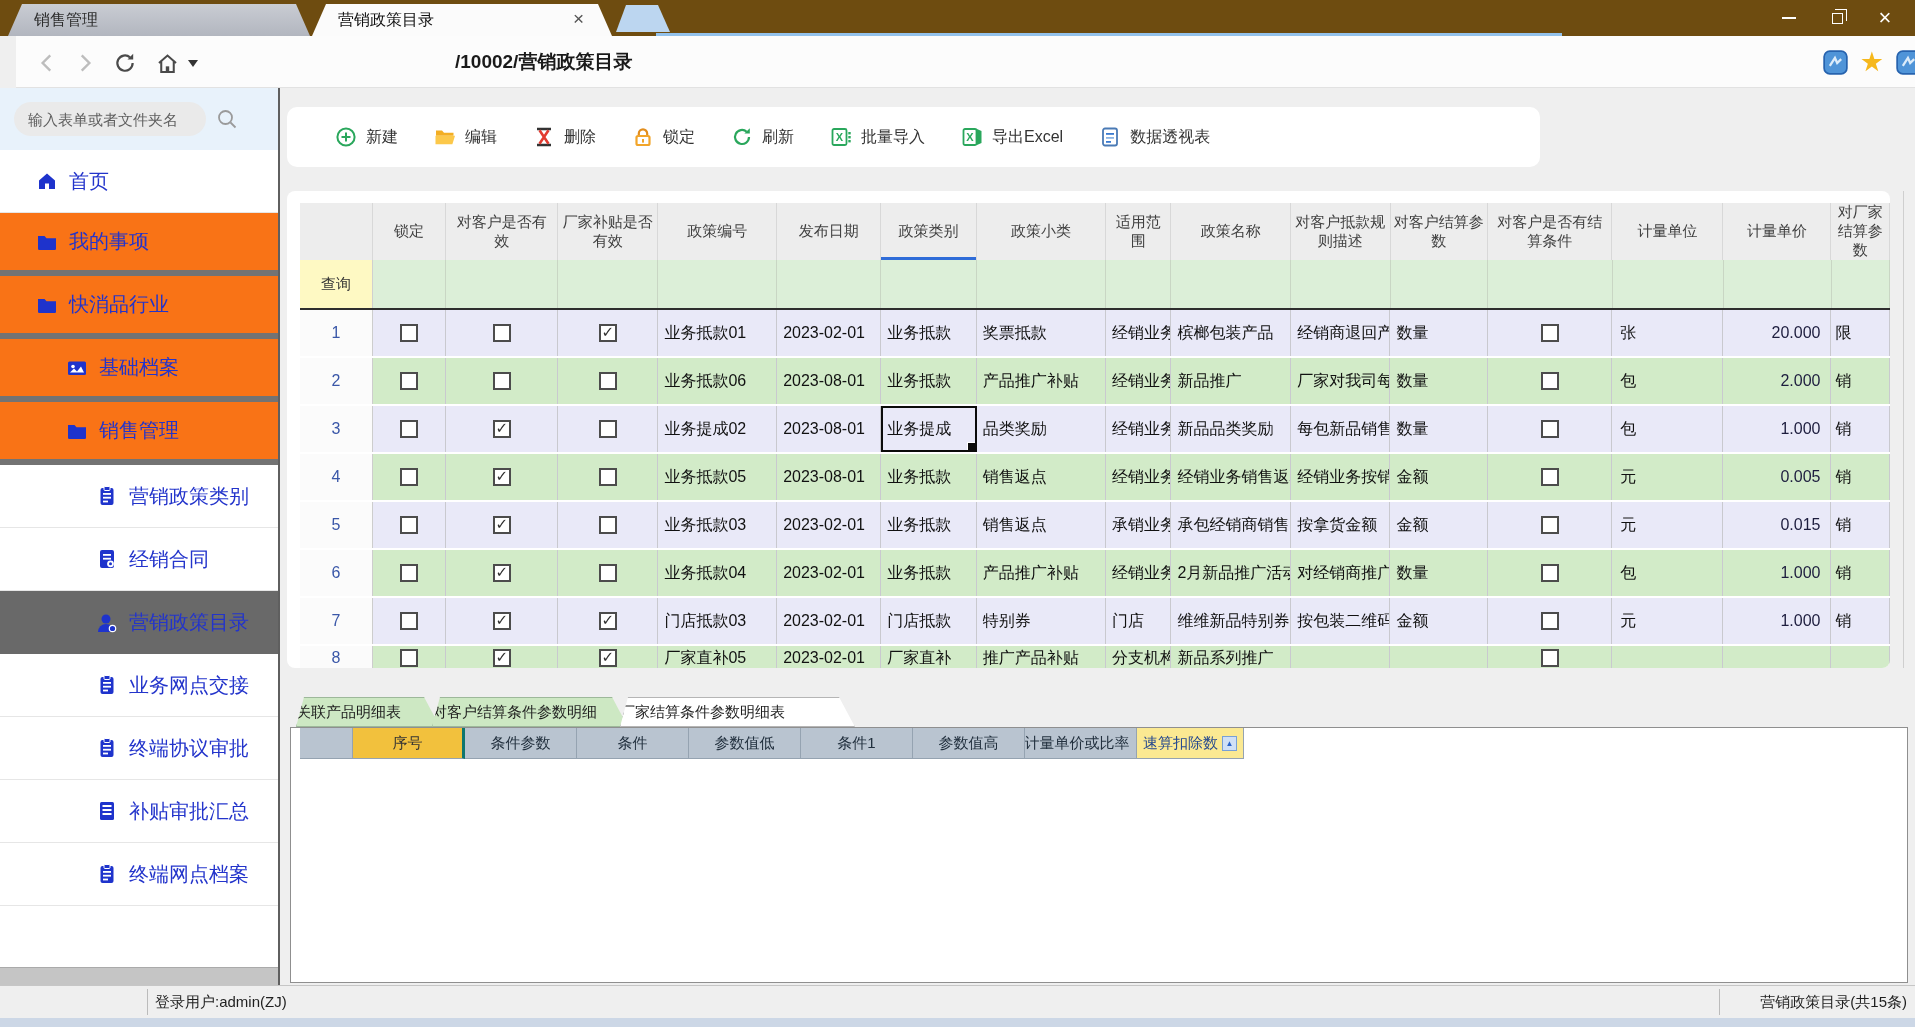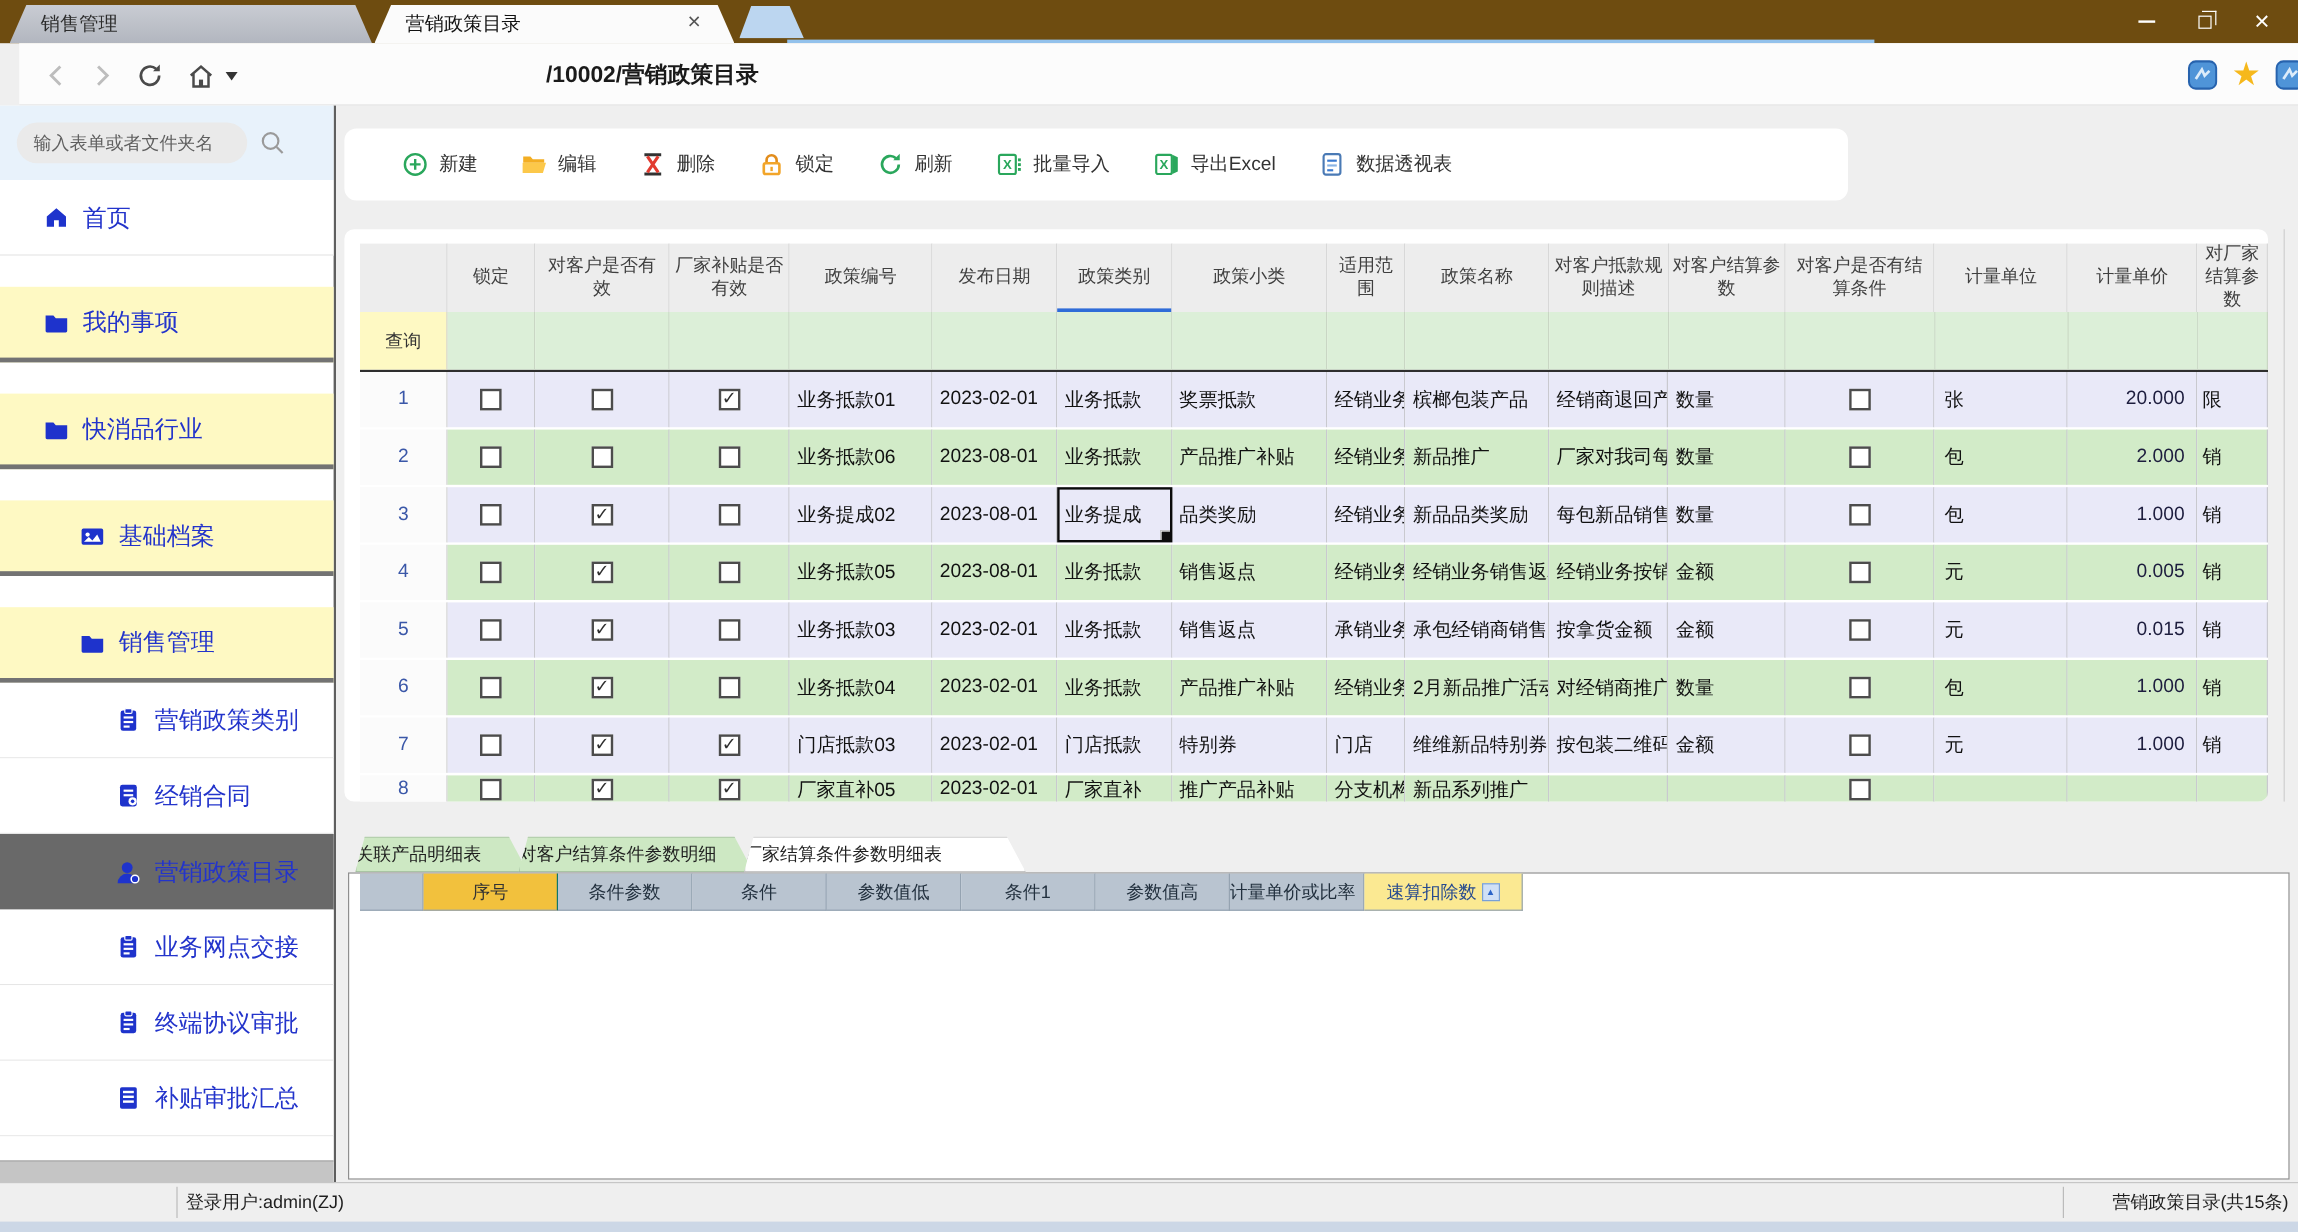--- a/index.html
+++ b/index.html
@@ -33,21 +33,21 @@
   .star { color:#f6b81c; font-size:27px; line-height:27px; }
 
   
   .sidebar { position:absolute; left:0; top:88px; width:280px; height:897px; background:#fff; border-right:2px solid #5f5f5f; }
   .searcharea { position:absolute; left:0; top:0; width:278px; height:62px; background:#e8f2fb; }
   .searchinput { position:absolute; left:14px; top:14px; width:192px; height:34px; border:none; border-radius:17px; background:#eaeaea; padding:0 14px; font-size:15px; color:#444; font-family:inherit; }
   .searchinput::placeholder { color:#5f5f5f; }
   .magicon { position:absolute; left:216px; top:20px; }
   .menu { position:absolute; left:0; top:62px; width:278px; }
   .mitem { height:63px; display:flex; align-items:center; gap:11px; font-size:20px; color:#2334cb; background:#fff; border-bottom:1px solid #e6e6e6; }
-  .mitem.gray { background:#fef9c3; border-bottom:4px solid #737373;margin-top:26px; }
+  .mitem.gray { background:#f97316; border-bottom:6px solid #737373; }
   .mitem.selected { background:#696969; border-bottom:none; }
   .mitem.lv1 { padding-left:36px; }
   .mitem.lv2 { padding-left:66px; }
   .mitem.lv3 { padding-left:96px; }
   .mitem svg { flex:0 0 auto; }
   .sidescroll { position:absolute; left:0; bottom:0; width:278px; height:18px; background:#c5c5c5; border-top:1px solid #aaa; }
 
   
   .main { position:absolute; left:280px; top:88px; width:1635px; height:897px; }
   .toolbarpanel { position:absolute; left:7px; top:19px; width:1253px; height:60px; background:#fff; border-radius:10px; display:flex; align-items:center; padding-left:48px; gap:36px; }
@@ -76,21 +76,21 @@
   .vscrollline { position:absolute; left:1623px; top:103px; width:1px; height:477px; background:#cfcfcf; }
 
   
   .btabs { position:absolute; left:16px; top:609px; height:30px; display:flex; }
   .btab { height:30px; display:flex; align-items:center; justify-content:flex-start; font-size:15px; color:#1e1e1e; margin-right:-8px;
           clip-path:polygon(8px 0, calc(100% - 16px) 0, 100% 100%, 0 100%); background:#cde8c3; box-shadow:inset 0 0 0 1px #9db89a; }
   .btab.active { background:#ffffff; box-shadow:inset 0 0 0 1px #b5b5b5; z-index:3; }
   .detailpanel { position:absolute; left:10px; top:639px; width:1618px; height:256px; background:#fff; border:1px solid #8f8f8f; }
   .gridhead { position:absolute; left:9px; top:0; display:flex; }
   .gh { height:31px; display:flex; align-items:center; justify-content:center; font-size:15px; color:#22303e; background:#b9c4d0; border-right:1px solid #95a3b1; border-bottom:1px solid #95a3b1; overflow:hidden; white-space:nowrap; }
-  .gh.seq { background:#f2c13d; border-right:1px solid #0f766e; color:#333; }
+  .gh.seq { background:#f2c13d; border-right:3px solid #0f766e; color:#333; }
   .gh.clipleft { text-indent:-7px; }
   .gh.sortcol { background:#fbe992; color:#274a8f; }
   .sortbox { width:15px; height:15px; margin-left:4px; background:#d0e0f6; border:1px solid #78a0d6; display:flex; align-items:center; justify-content:center; font-size:8px; color:#2a63c8; text-indent:0; }
 
   
   .statusbar { position:absolute; left:0; top:985px; width:1915px; height:33px; background:#efefef; border-top:1px solid #c6c6c6; font-size:15px; color:#1f1f1f; }
   .statusleft { position:absolute; left:155px; top:0; height:32px; display:flex; align-items:center; }
   .statusright { position:absolute; right:8px; top:0; height:32px; display:flex; align-items:center; }
   .sdiv1 { position:absolute; left:147px; top:3px; width:1px; height:26px; background:#bbb; }
   .sdiv2 { position:absolute; left:1719px; top:3px; width:1px; height:26px; background:#bbb; }
@@ -652,21 +652,21 @@
           </div>
           <div class="gh" style="width: 112px;">
             <span>条件1</span>
           </div>
           <div class="gh" style="width: 112px;">
             <span>参数值高</span>
           </div>
           <div class="gh clipleft" style="width: 112px;">
             <span>计量单价或比率</span>
           </div>
-          <div class="gh sortcol" style="width: 132px;">
+          <div class="gh sortcol" style="width: 107px;">
             <span>速算扣除数</span>
             <span class="sortbox">▲</span>
           </div>
         </div>
     </div>
   </div>
 
   <div class="statusbar">
     <div class="sdiv1"></div>
     <div class="sdiv2"></div>

